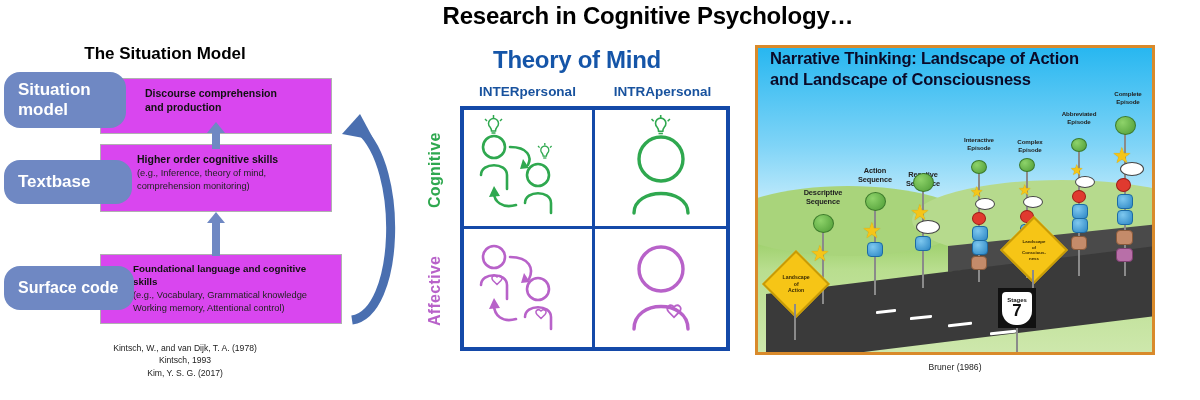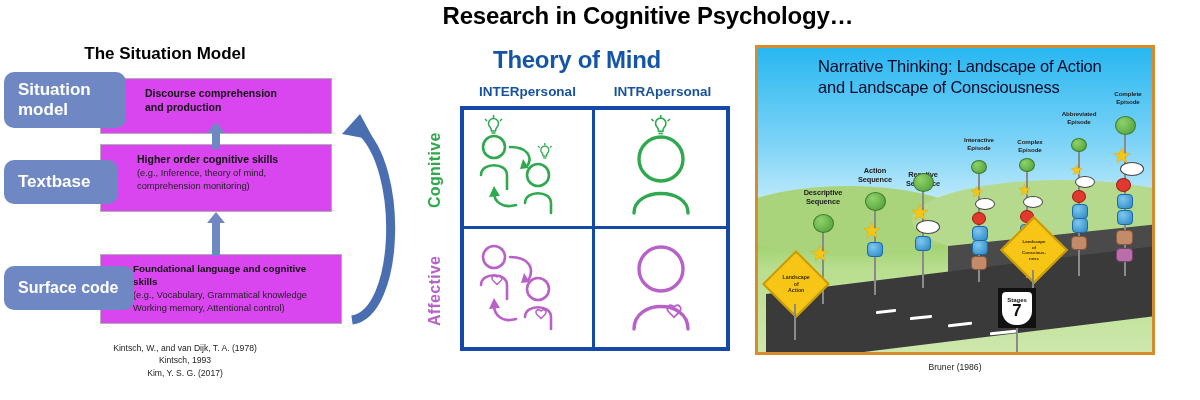--- a/index.html
+++ b/index.html
@@ -11,21 +11,21 @@
     position:absolute;left:0;top:2px;width:1200px;text-align:center;
     font-size:24px;font-weight:bold;letter-spacing:-0.2px;color:#000;padding-left:48px;
   }
 
   
   #panel-left{position:absolute;left:0;top:34px;width:410px;height:366px;}
   #sm-title{position:absolute;left:0;top:10px;width:330px;text-align:center;
             font-size:17px;font-weight:bold;color:#000;}
 
   .blue-pill{
-    position:absolute;background:#6f88c3;border-radius:10px;
+    position:absolute;background:#6f88c3;border-radius:16px;
     color:#fff;font-weight:bold;font-size:17px;
     display:flex;align-items:center;padding-left:14px;
     box-sizing:border-box;line-height:1.15;z-index:4;
   }
   .grey-box{
     position:absolute;background:#d946ef;border:1px solid #b0b0b0;
     box-sizing:border-box;z-index:2;padding:7px 10px 6px 42px;
   }
   .gb-head{font-size:10.5px;font-weight:bold;color:#111;line-height:1.35;}
   .gb-sub{font-size:9.3px;color:#222;line-height:1.35;margin-top:1px;}
@@ -63,23 +63,23 @@
   .row-label{position:absolute;left:14px;font-size:16px;font-weight:bold;
              writing-mode:vertical-rl;transform:rotate(180deg);
              letter-spacing:0.3px;text-align:center;}
   #lbl-cognitive{top:76px;height:120px;color:#2fa84f;}
   #lbl-affective{top:198px;height:118px;color:#b862c9;}
 
   
   #panel-right{position:absolute;left:755px;top:45px;width:400px;height:310px;
                border:3px solid #d98a2b;box-sizing:border-box;overflow:hidden;
                background:linear-gradient(#28b7f0 0%,#7fd4f7 32%,#cfeffc 55%,#eaf8fe 66%);}
-  #nt-title{position:absolute;left:12px;top:8px;width:370px;
-            font-size:16.5px;font-weight:normal;color:#0a0a28;line-height:1.25;
-            letter-spacing:-0.2px;margin-left:48px;}
+  #nt-title{position:absolute;left:12px;top:0;width:370px;
+            font-size:16.5px;font-weight:bold;color:#0a0a28;line-height:1.25;
+            letter-spacing:-0.2px;}
   #ground{position:absolute;left:0;top:150px;width:100%;height:160px;
           background:linear-gradient(#9ed06a 0%,#87c44f 12%,#b9de8f 45%,#cfe8ae 100%);}
   #hill-far{position:absolute;left:-30px;top:138px;width:240px;height:70px;
             border-radius:50%;background:#a9d47b;}
   #hill-far2{position:absolute;right:-60px;top:132px;width:300px;height:80px;
              border-radius:50%;background:#b6da8d;}
   #road-main{position:absolute;left:8px;top:246px;width:420px;height:70px;
              background:#3a3a3a;transform:skewY(-7deg);transform-origin:left bottom;}
   #road-branch{position:absolute;left:190px;top:186px;width:230px;height:26px;
                background:#4a4a4a;transform:skewY(-6deg);}
@@ -141,21 +141,21 @@
   <div class="grey-box" style="left:100px;top:220px;width:242px;height:70px;padding-left:32px;">
     <div class="gb-head" style="font-size:9.8px;">Foundational language and cognitive skills</div>
     <div class="gb-sub" style="white-space:pre-line;">(e.g., Vocabulary, Grammatical knowledge
 Working memory, Attentional control)</div>
   </div>
 
   <div class="blue-pill" style="left:4px;top:38px;width:122px;height:56px;">
     <span style="white-space:pre-line;">Situation
 model</span>
   </div>
-  <div class="blue-pill" style="left:4px;top:126px;width:114px;height:44px;text-align:right;">
+  <div class="blue-pill" style="left:4px;top:126px;width:128px;height:44px;text-align:right;">
     <span>Textbase</span>
   </div>
   <div class="blue-pill" style="left:4px;top:232px;width:130px;height:44px;">
     <span style="font-size:16px;">Surface code</span>
   </div>
 
   <div class="up-arrow" style="left:207px;top:88px;width:18px;height:18px;">
     <div class="shaft"></div>
       <div class="head"></div>
   </div>

